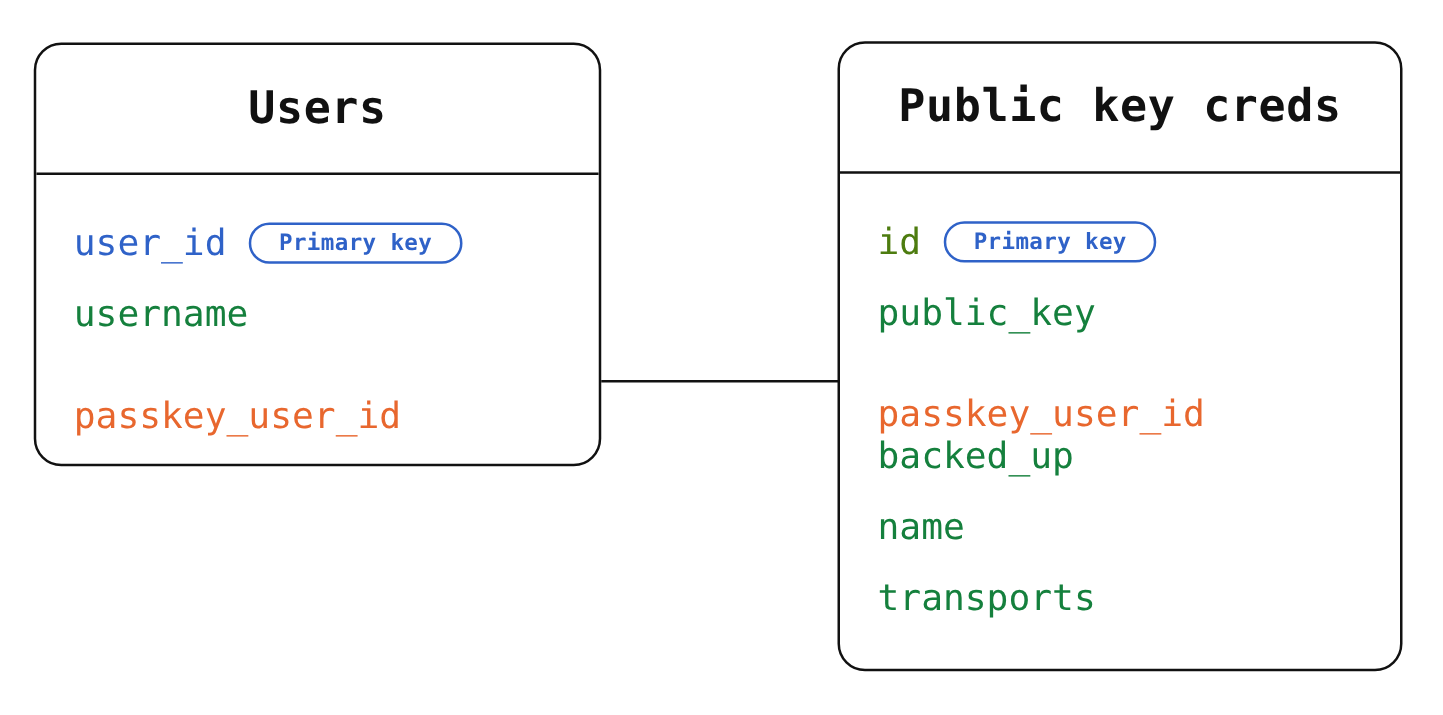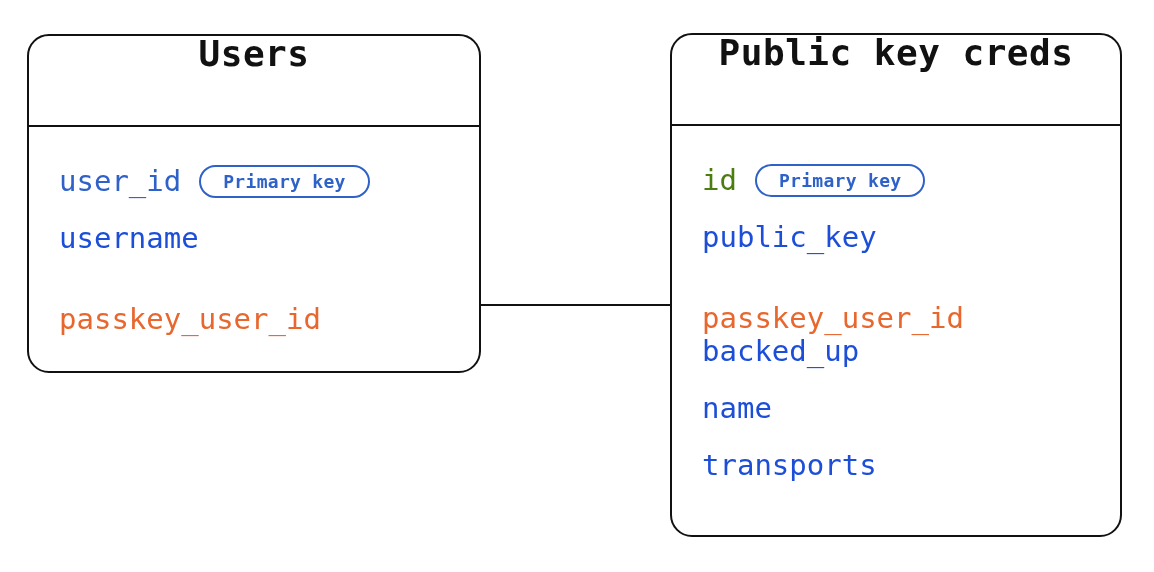--- a/index.html
+++ b/index.html
@@ -27,23 +27,23 @@
     position: absolute;
     box-sizing: border-box;
     background: #ffffff;
     border: 2px solid #111111;
     border-radius: 22px;
     overflow: hidden;
   }
 
   .entity-header {
     box-sizing: border-box;
-    height: 91px;
+    height: 104px;
     display: flex;
-    align-items: flex-start;
+    align-items: center;
     justify-content: center;
     border-bottom: 2px solid #111111;
   }
 
   .entity-title {
     font-family: "DejaVu Sans Mono", "Liberation Mono", monospace;
     font-size: 36px;
     font-weight: 700;
     letter-spacing: 0.5px;
     color: #111111;
@@ -61,21 +61,21 @@
     display: flex;
     align-items: center;
     padding-left: 30px;
     box-sizing: border-box;
   }
 
   .field-name {
     font-family: "DejaVu Sans Mono", "Liberation Mono", monospace;
     font-size: 29px;
     font-weight: 400;
-    color: #1d4ed8;
+    color: #15803d;
     white-space: pre;
     line-height: 1;
   }
 
   .field-name.key {
     color: #2f62c8;
   }
 
   .field-name.fk {
     color: #e8672e;

